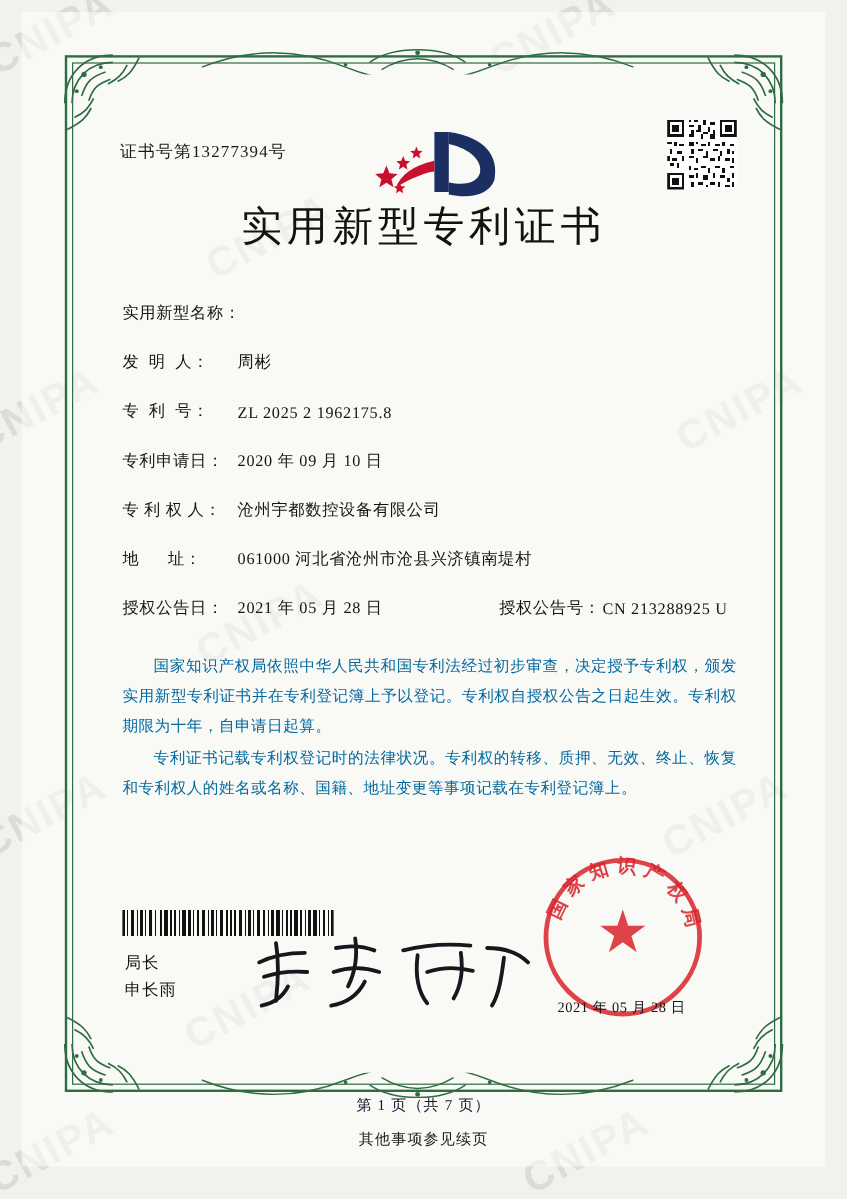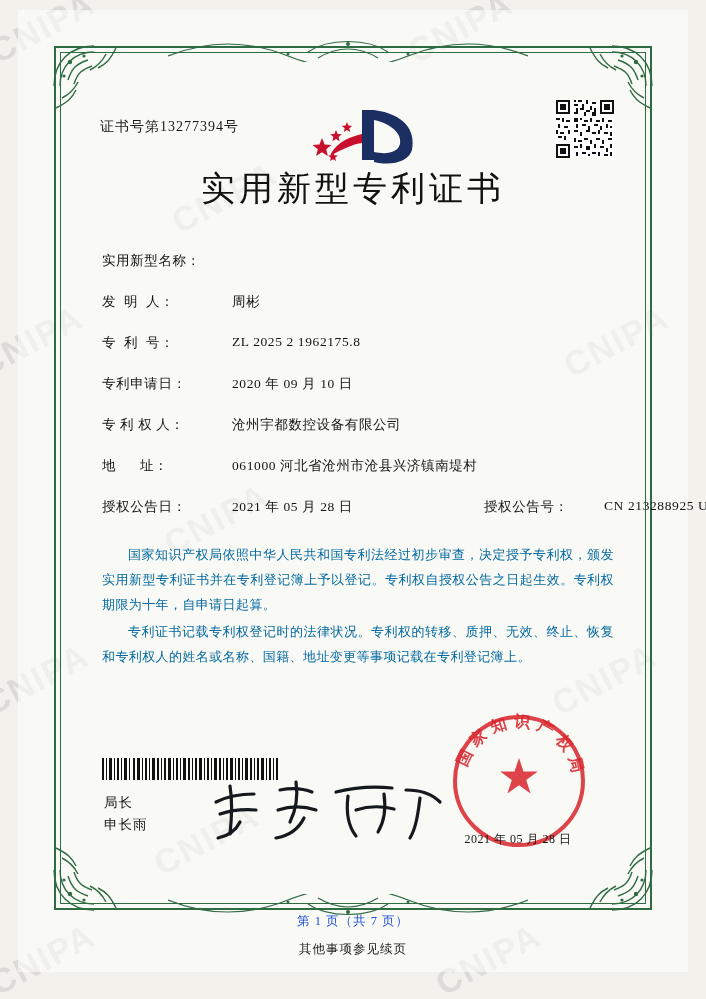--- a/index.html
+++ b/index.html
@@ -141,26 +141,25 @@
     margin-top: 30px;
     font-family: "DejaVu Sans", sans-serif;
   }
 
   .fields {
     margin-top: 40px;
     margin-left: 24px;
   }
   .field-row {
     display: flex;
-    align-items: flex-start;
+    align-items: flex-end;
     font-size: 13.5px;
     color: #141414;
     margin-bottom: 23px;
     letter-spacing: 0.6px;
-    gap: 34px;
   }
   .field-label {
     width: 96px;
     flex: 0 0 96px;
     white-space: pre;
   }
   .field-value {
     flex: 1 1 auto;
   }
   .field-row.split .field-value { flex: 0 0 auto; width: 218px; }
@@ -234,21 +233,21 @@
     letter-spacing: 0.5px;
   }
 
   .page-number {
     position: absolute;
     left: 0;
     right: 0;
     bottom: 42px;
     text-align: center;
     font-size: 12.5px;
-    color: #1d4ed8;
+    color: #0f172a;
     letter-spacing: 1px;
   }
 
   .footer-note {
     position: absolute;
     left: 0;
     right: 0;
     bottom: 14px;
     text-align: center;
     font-size: 12.5px;

